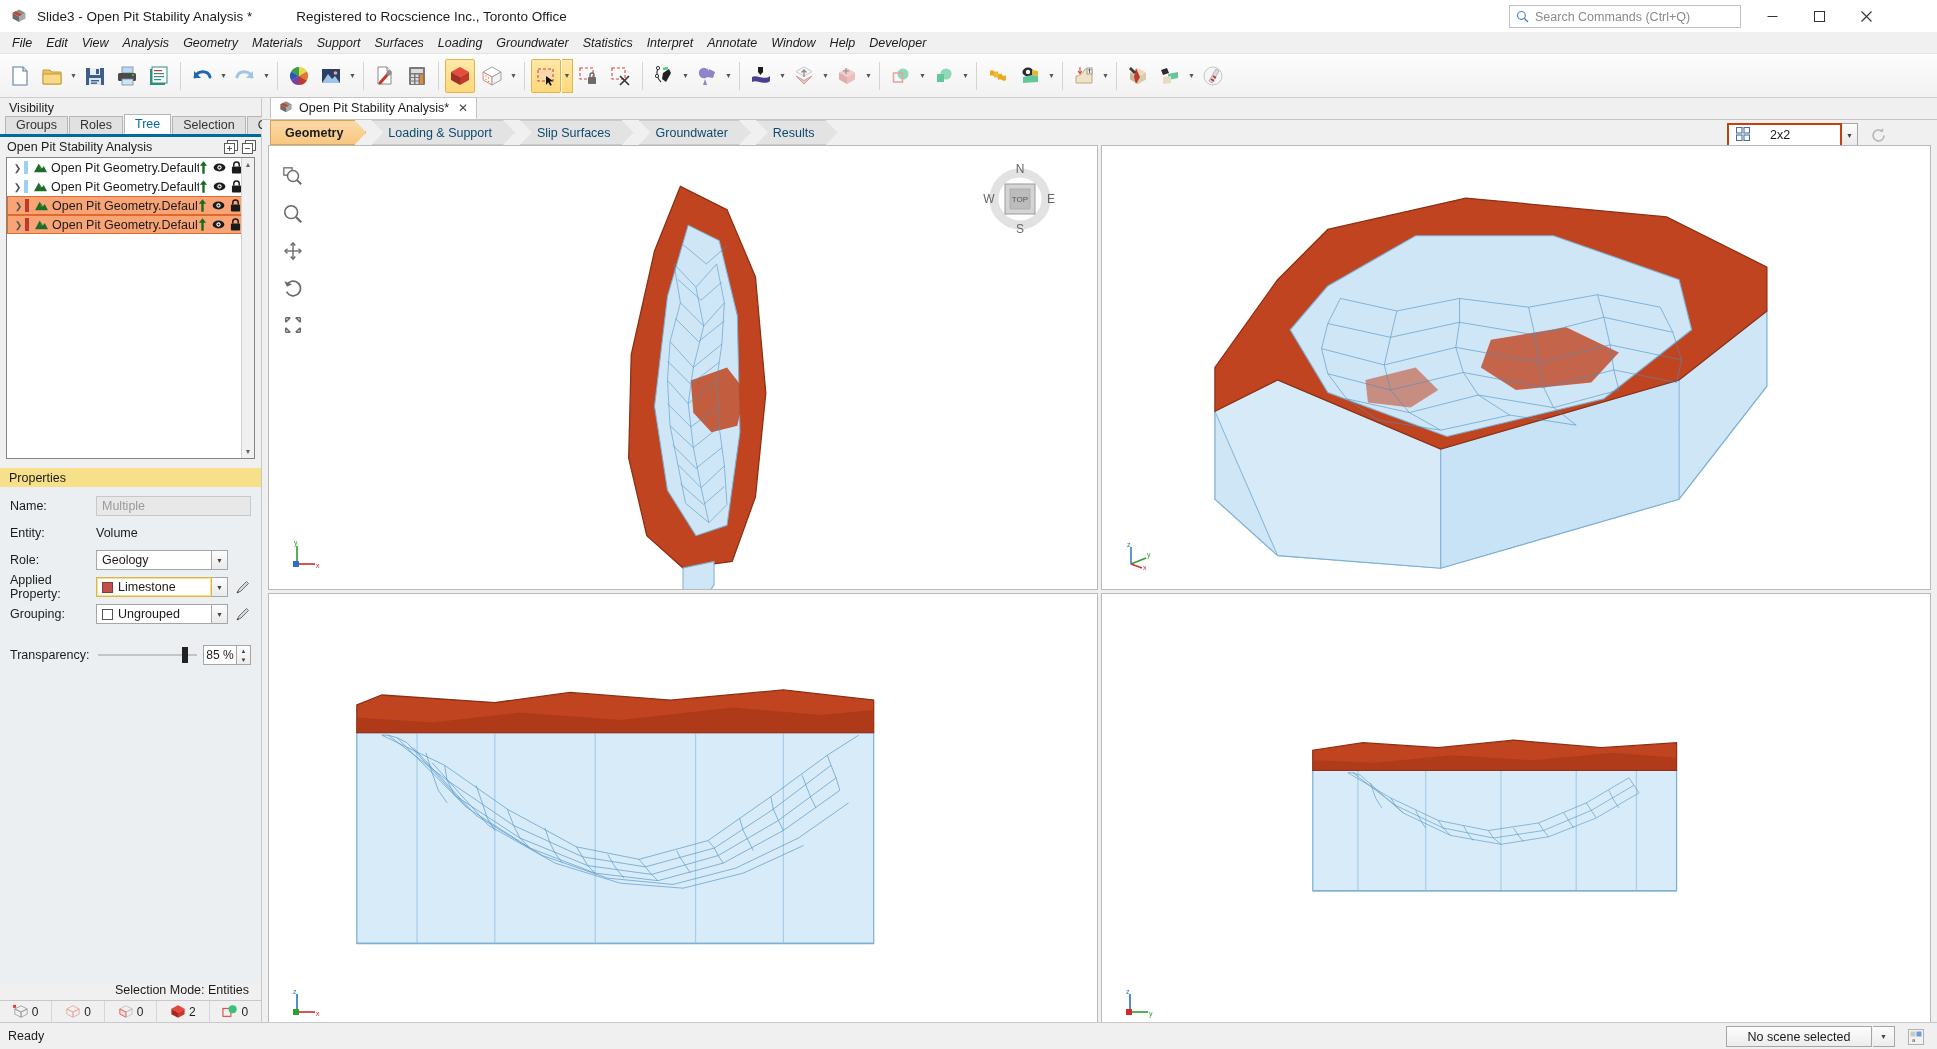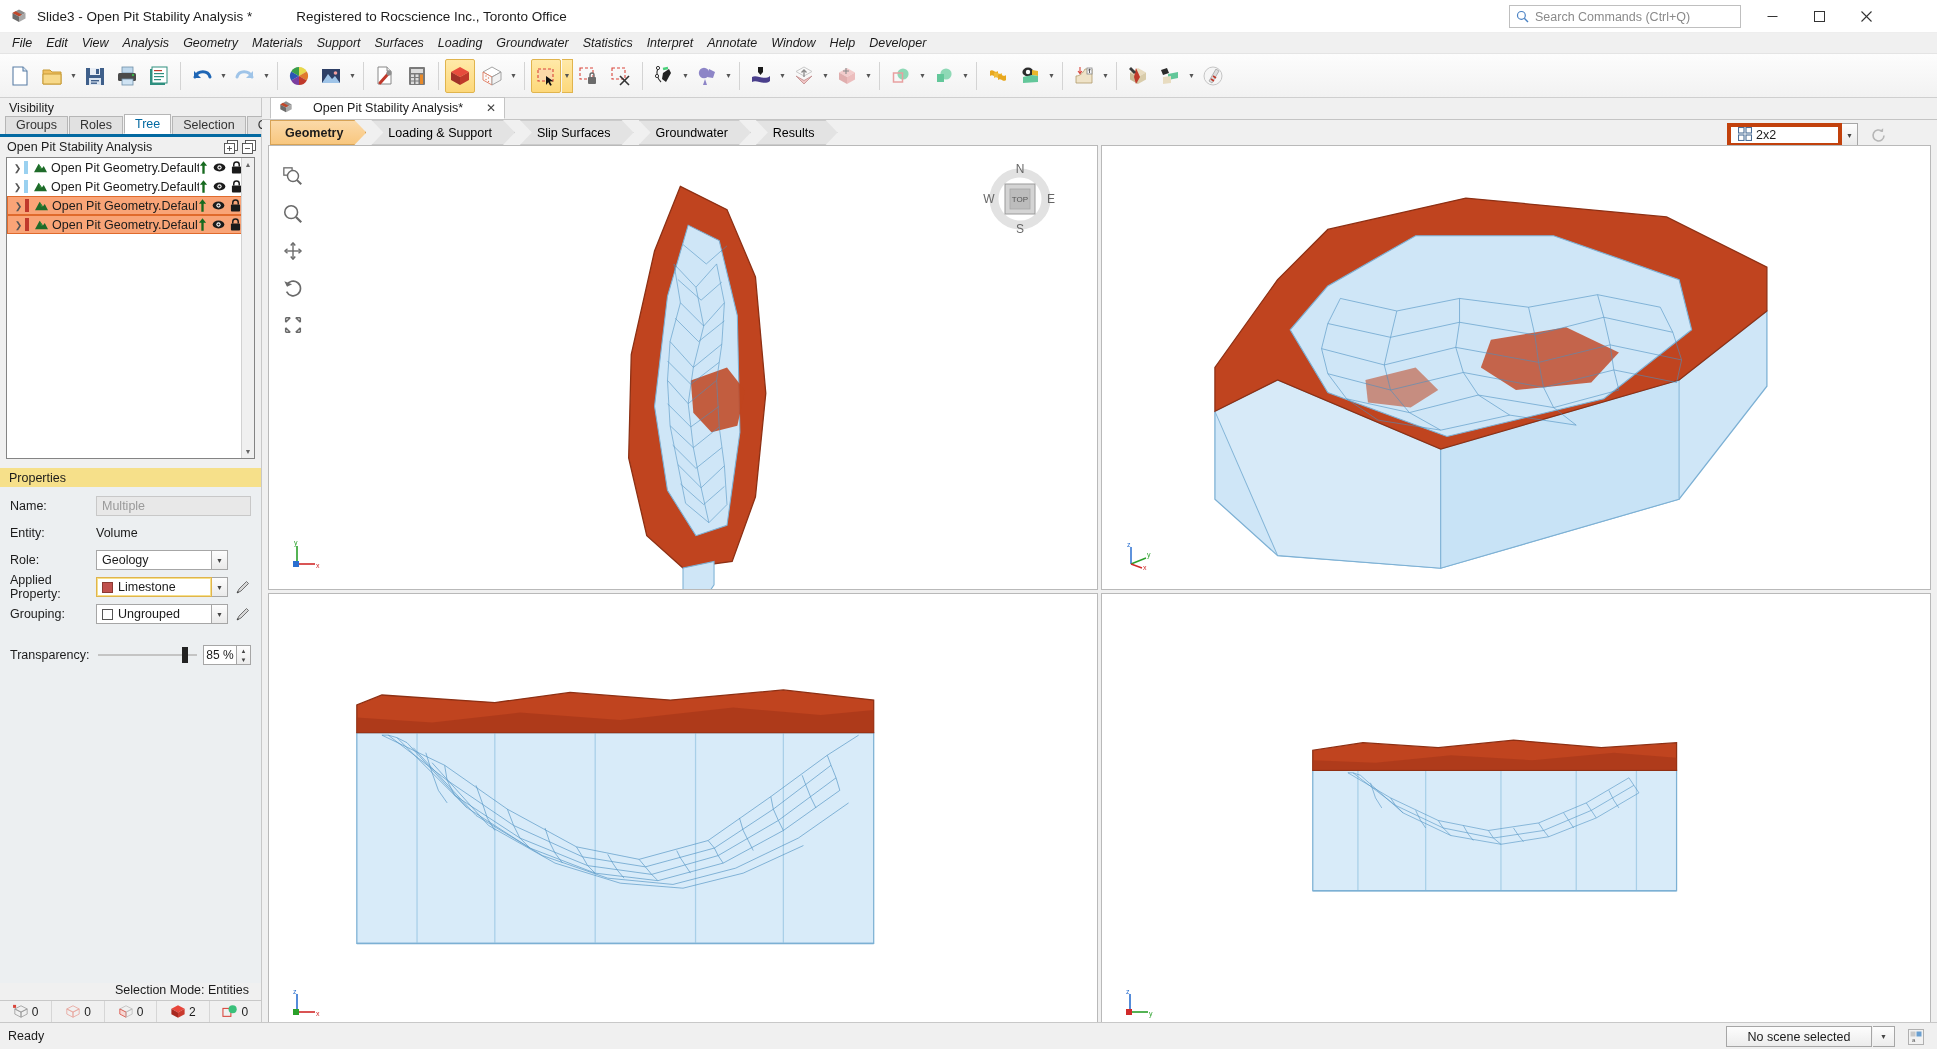--- a/index.html
+++ b/index.html
@@ -174,36 +174,36 @@
   .cnt { display:flex; align-items:center; justify-content:center; gap:3px; flex:1;
          border-right:1px solid #d6d6d6; height:100%; font-size:12px; }
   .cnt:last-child { border-right:none; }
 
   
   #right-area { flex:1; display:flex; flex-direction:column; background:#f0f0f0; min-width:0;}
   #doc-tabs { height:22px; display:flex; align-items:flex-end; padding-left:8px;
               border-bottom:1px solid #c4c4c4; background:#f0f0f0;}
   #doc-tab {
     height:22px; background:#fff; border:1px solid #c4c4c4; border-bottom:1px solid #fff;
-    display:flex; align-items:center; padding: 0 8px; font-size:12.5px; gap:20px;
+    display:flex; align-items:center; padding: 0 8px; font-size:12.5px; gap:6px;
   }
   #wf-bar { height:30px; display:flex; align-items:center; background:#f0f0f0;
             padding-left:8px; position:relative;}
   .chev {
     height:25px; display:flex; align-items:center; padding: 0 22px 0 16px;
-    font-size:12.5px; color:#000000; background:#e3e3e3; position:relative;
+    font-size:12.5px; color:#0c4a6e; background:#e3e3e3; position:relative;
     margin-right:5px; border:1px solid #cbcbcb;
     clip-path: polygon(0 0, calc(100% - 12px) 0, 100% 50%, calc(100% - 12px) 100%, 0 100%, 12px 50%);
   }
   .chev:first-child { clip-path: polygon(0 0, calc(100% - 12px) 0, 100% 50%, calc(100% - 12px) 100%, 0 100%); padding-left:14px;}
   .chev.active { background:linear-gradient(#fbd9a8,#f8c77f); color:#1b1b1b; font-weight:bold; border-color:#d9a council;}
   .chev.active { border-color:#d7a356; }
   #layout-ctl { position:absolute; right:46px; top:3px; display:flex; align-items:center;}
-  #layout-combo { width:115px; height:24px; border:4px solid #c2410c; background:#fff;
-                  display:flex; align-items:center; padding-left:7px; gap:4px; font-size:12.5px;}
+  #layout-combo { width:115px; height:24px; border:2px solid #c2410c; background:#fff;
+                  display:flex; align-items:center; padding-left:7px; gap:20px; font-size:12.5px;}
   #layout-caret { width:16px; height:24px; border:1px solid #a6a6a6; border-left:none;
                   background:linear-gradient(#fdfdfd,#e9e9e9); display:flex; align-items:center;
                   justify-content:center; font-size:7px; color:#444;}
   #refresh-btn { width:26px; height:24px; margin-left:7px; display:flex; align-items:center; justify-content:center;}
 
   #views { flex:1; display:grid; grid-template-columns:1fr 1fr; grid-template-rows:1fr 1fr;
            gap:3px; padding: 0 6px 6px 6px; }
   .view { background:#fff; border:1px solid #b9b9b9; position:relative; overflow:hidden;}
   .axis-tri { position:absolute; left:22px; bottom:16px; }
   .navtools { position:absolute; left:11px; top:18px; display:flex; flex-direction:column; gap:11px;}

